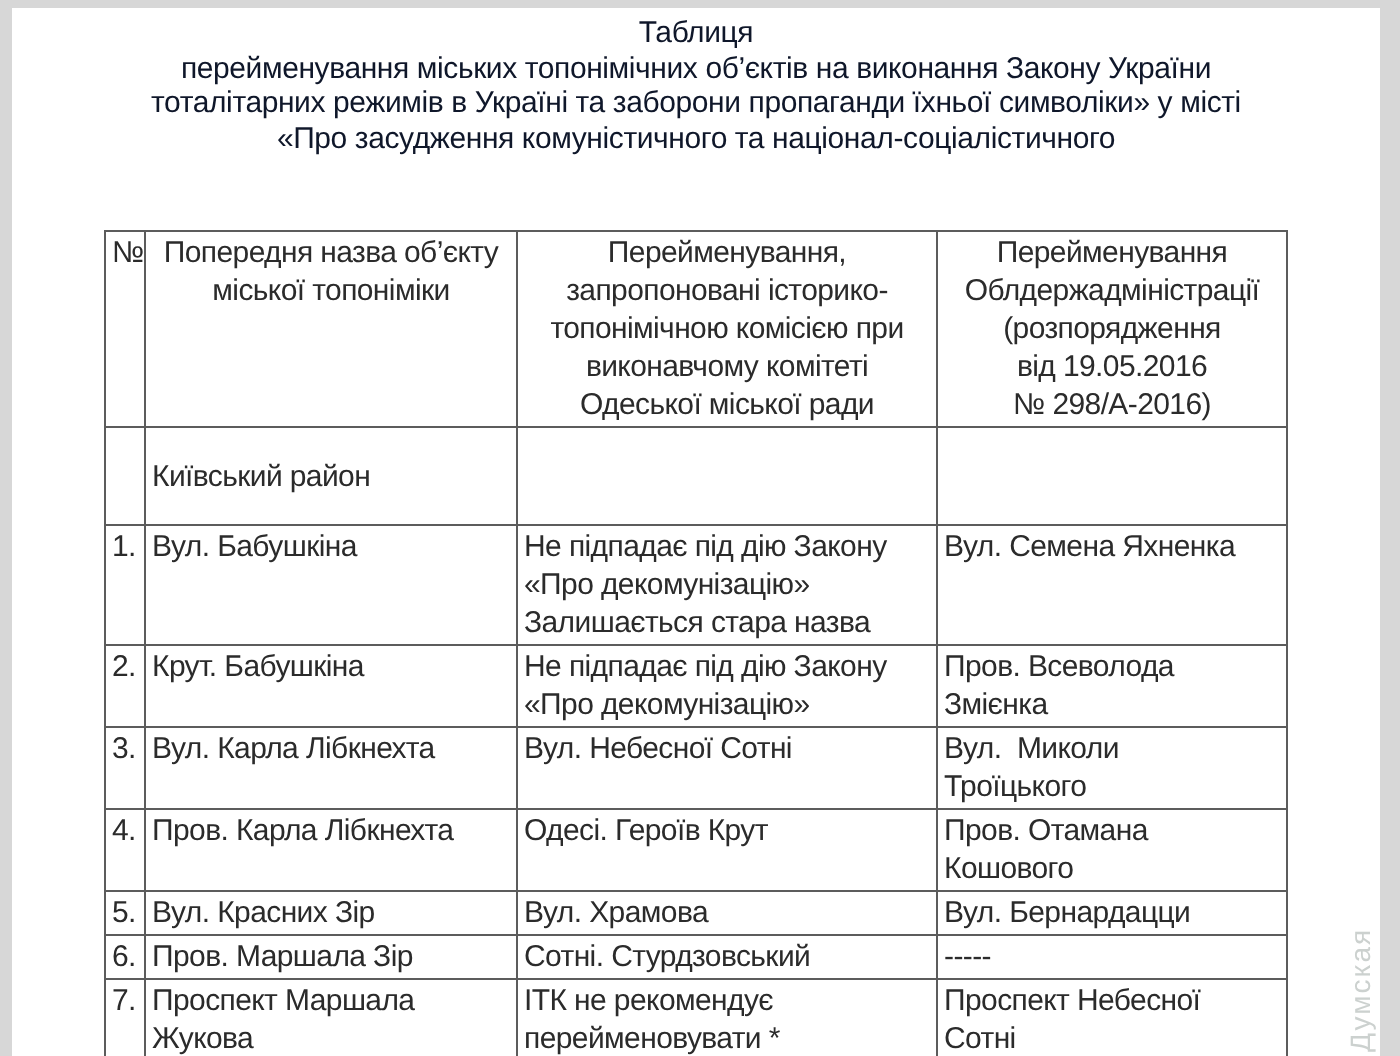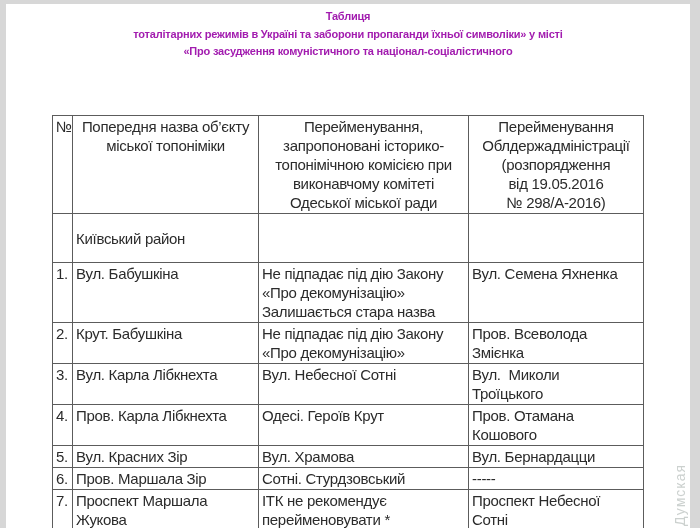--- a/index.html
+++ b/index.html
@@ -13,24 +13,24 @@
   .page {
     position: absolute;
     left: 6px; top: 4px;
     width: 684px; height: 524px;
     background: #ffffff;
     overflow: hidden;
   }
   .title {
     padding-top: 4px;
     text-align: center;
-    font-weight: bold;
-    font-size: 11px;
+    font-weight: normal;
+    font-size: 15px;
     line-height: 17.5px;
-    color: #a21caf;
+    color: #0f172a;
     letter-spacing: -0.2px;
   }
   table.t {
     position: absolute;
     left: 46px; top: 111px;
     width: 591px;
     border-collapse: collapse;
     table-layout: fixed;
   }
   table.t th, table.t td {
@@ -61,20 +61,21 @@
     letter-spacing: 1px;
   }
 </style>
 </head>
 <body>
 
 <div class="page">
 
   <div class="title">
     <div>Таблиця</div>
+    <div>перейменування міських топонімічних об’єктів на виконання Закону України</div>
     <div>тоталітарних режимів в Україні та заборони пропаганди їхньої символіки» у місті</div>
     <div>«Про засудження комуністичного та націонал-соціалістичного</div>
   </div>
 
   <table class="t">
     <colgroup>
       <col style="width:20px">
       <col style="width:186px">
       <col style="width:210px">
       <col style="width:175px">

